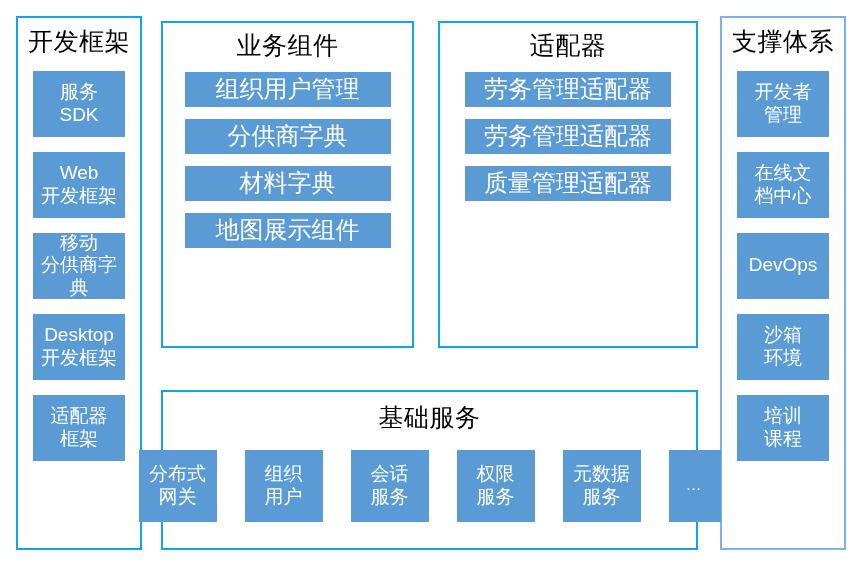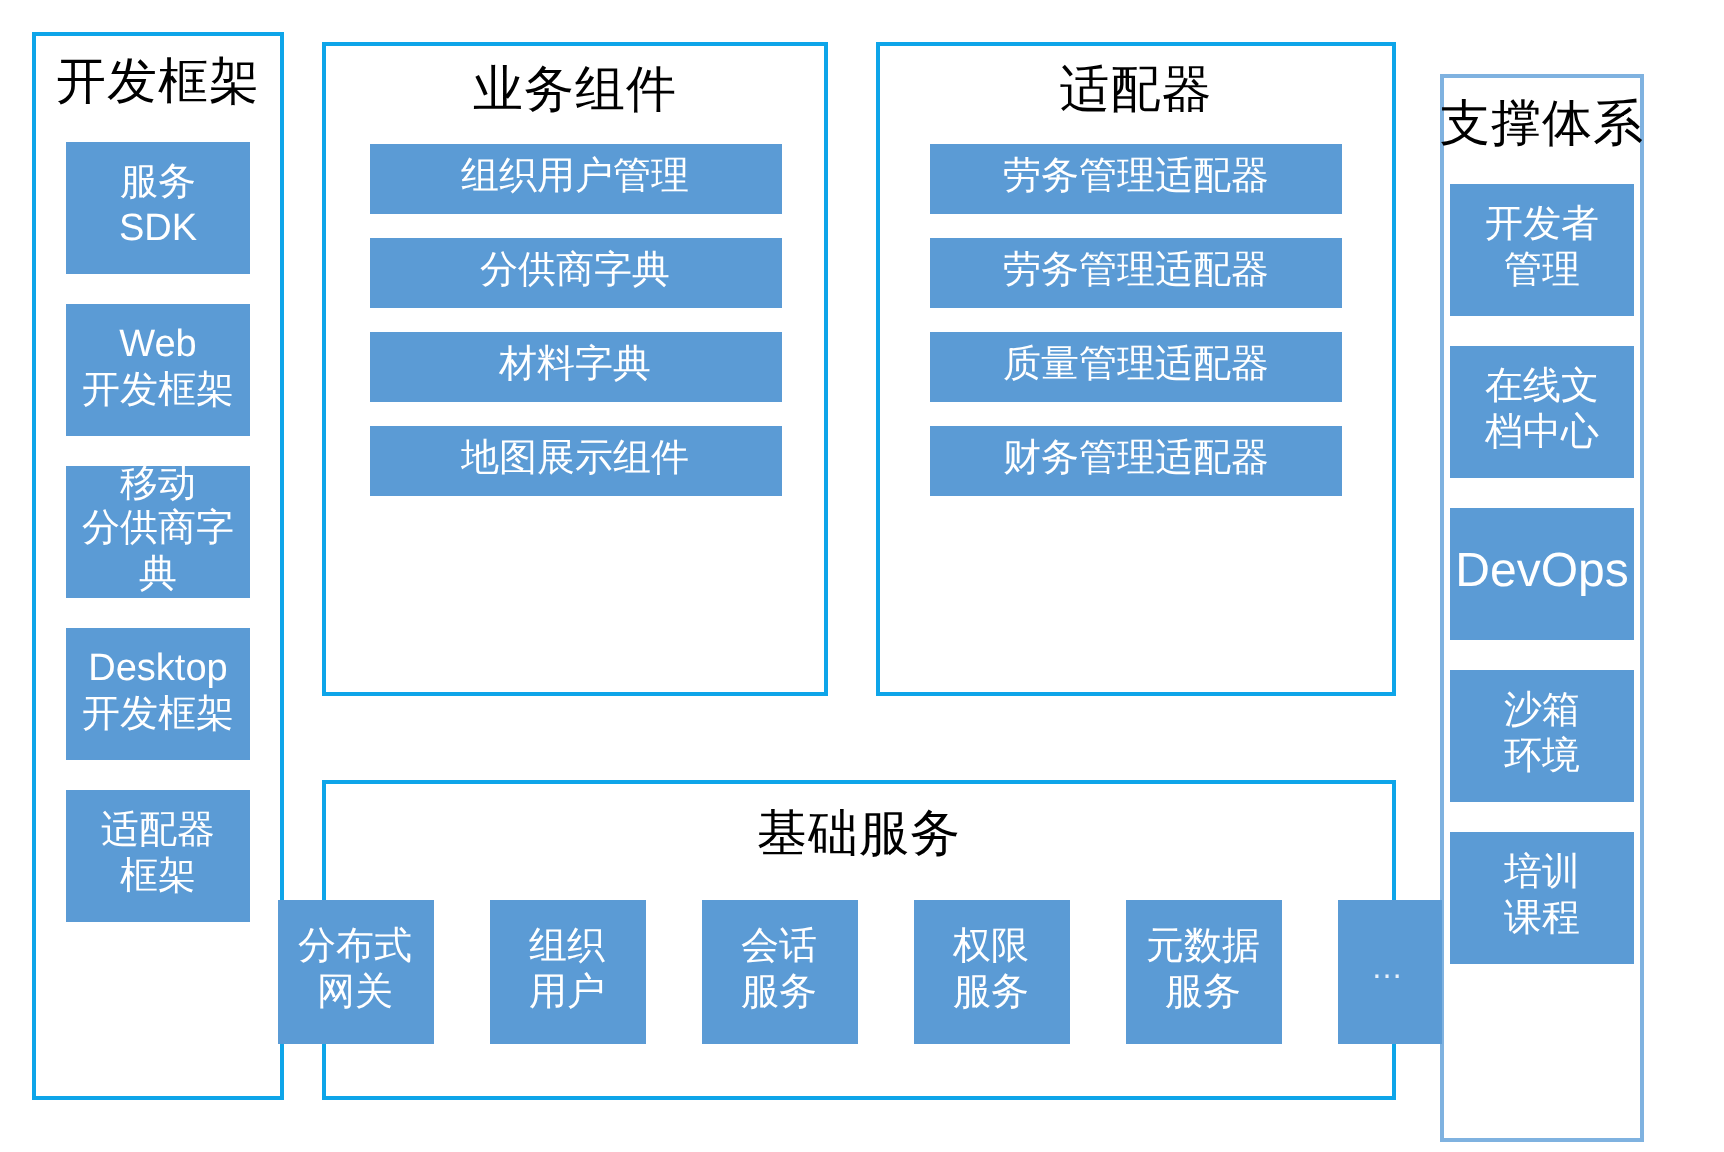--- a/index.html
+++ b/index.html
@@ -59,28 +59,28 @@
 
   
   .side-col { width: 126px; }
   .side-col .panel-title { margin-top: 10px; }
   .side-col .tile {
     width: 92px;
     height: 66px;
     font-size: 19px;
     margin-top: 15px;
   }
-  .side-col .tile.single-line { font-size: 24px; }
+  .side-col .tile.single-line { font-size: 19px; }
 
   
   .mid-col .panel-title { margin-top: 9px; }
   .mid-col .tile {
     width: 206px;
     height: 35px;
-    font-size: 19px;
+    font-size: 24px;
     margin-top: 12px;
   }
 
   
   #panel-base .panel-title { margin-top: 12px; }
   .service-row {
     display: flex;
     flex-direction: row;
     align-items: center;
     gap: 28px;
@@ -123,24 +123,23 @@
     <div class="tile">分供商字典</div>
     <div class="tile">材料字典</div>
     <div class="tile">地图展示组件</div>
   </div>
 
   <div class="panel mid-col" id="panel-adapters" style="left:438px; top:21px; width:260px; height:327px;">
     <div class="panel-title">适配器</div>
     <div class="tile">劳务管理适配器</div>
     <div class="tile">劳务管理适配器</div>
     <div class="tile">质量管理适配器</div>
-    <div class="tile">财务管理适配器</div>
   </div>
 
-  <div class="panel side-col accent-light" id="panel-support" style="left:720px; top:16px; width:102px; height:534px;margin-top:21px;">
+  <div class="panel side-col accent-light" id="panel-support" style="left:720px; top:16px; width:126px; height:534px;">
     <div class="panel-title">支撑体系</div>
     <div class="tile">开发者
 管理</div>
     <div class="tile">在线文
 档中心</div>
     <div class="tile single-line">DevOps</div>
     <div class="tile">沙箱
 环境</div>
     <div class="tile">培训
 课程</div>

